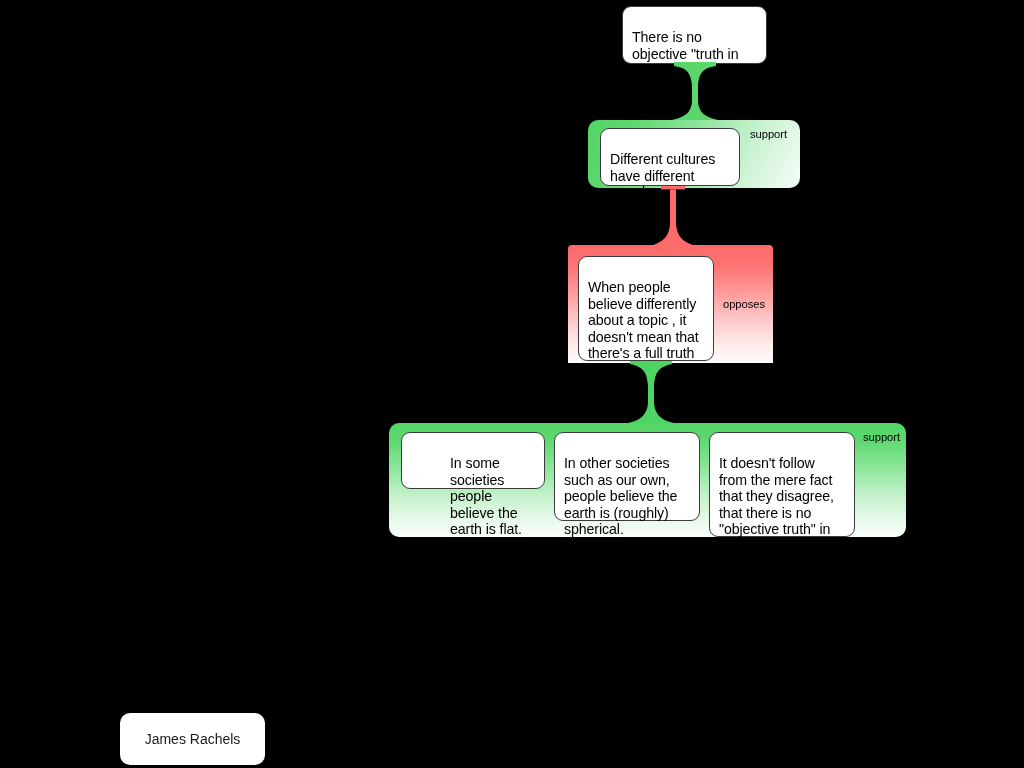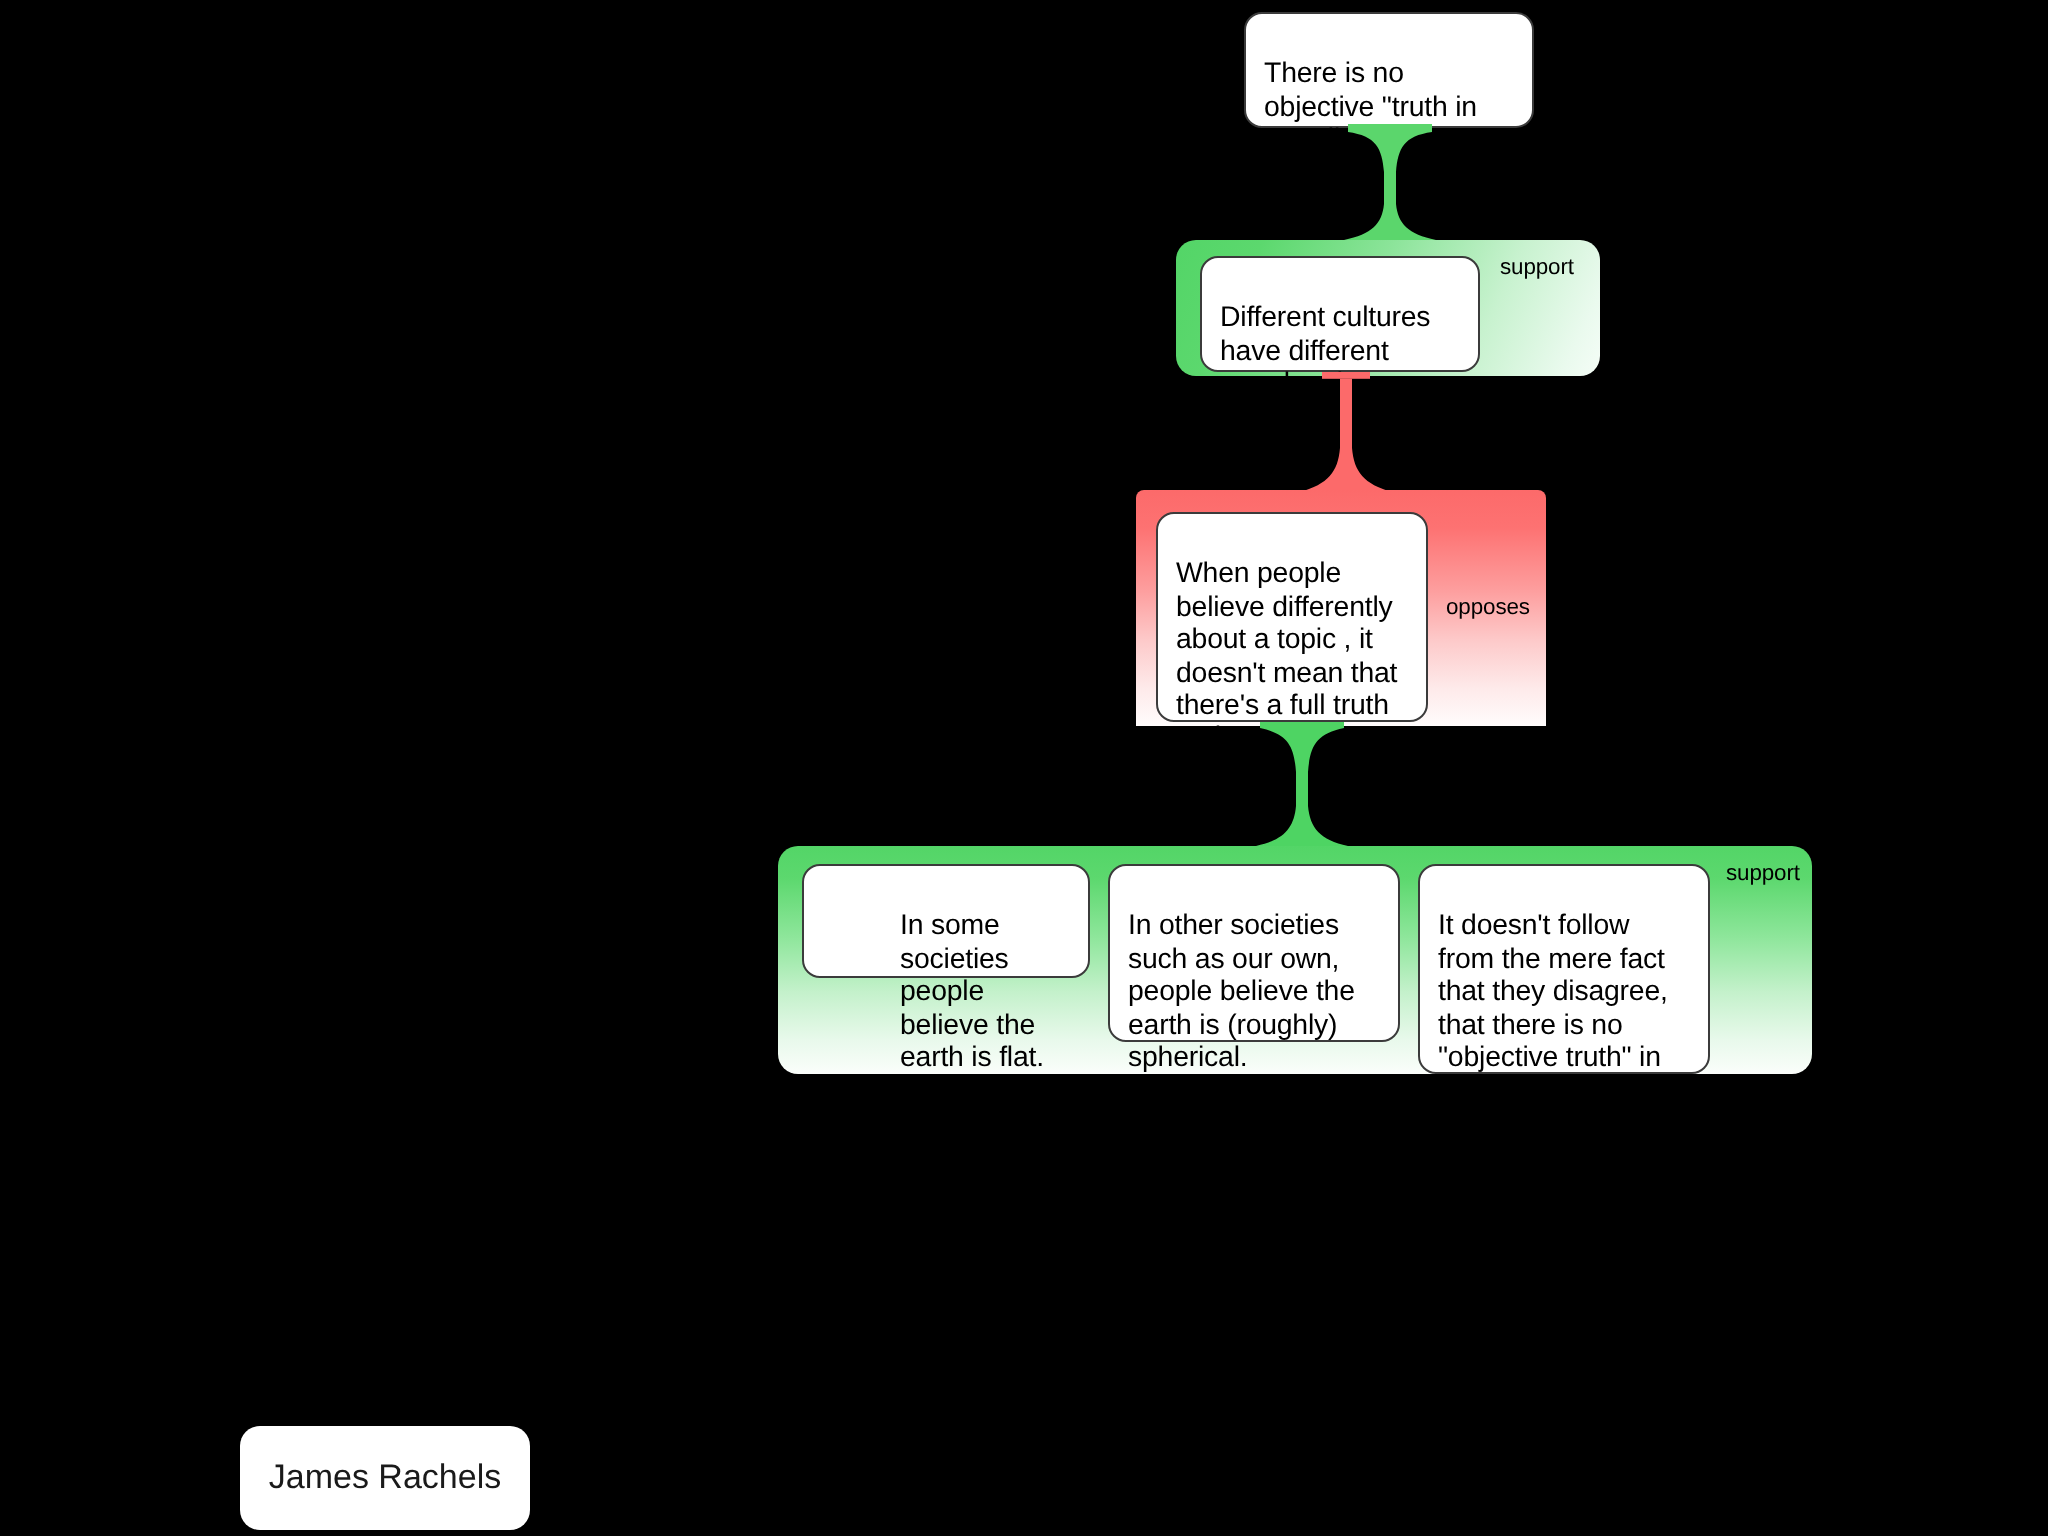--- a/index.html
+++ b/index.html
@@ -81,21 +81,21 @@
     color: #000000;
     letter-spacing: -0.05px;
     white-space: nowrap;
   }
 
   
   .author-chip {
     background: #ffffff;
     border-radius: 10px;
     color: #1a1a1a;
-    font-size: 17px;
+    font-size: 14px;
     display: flex;
     align-items: center;
     justify-content: center;
     box-sizing: border-box;
   }
 
   .connector { position: absolute; }
 </style>
 </head>
 <body>

